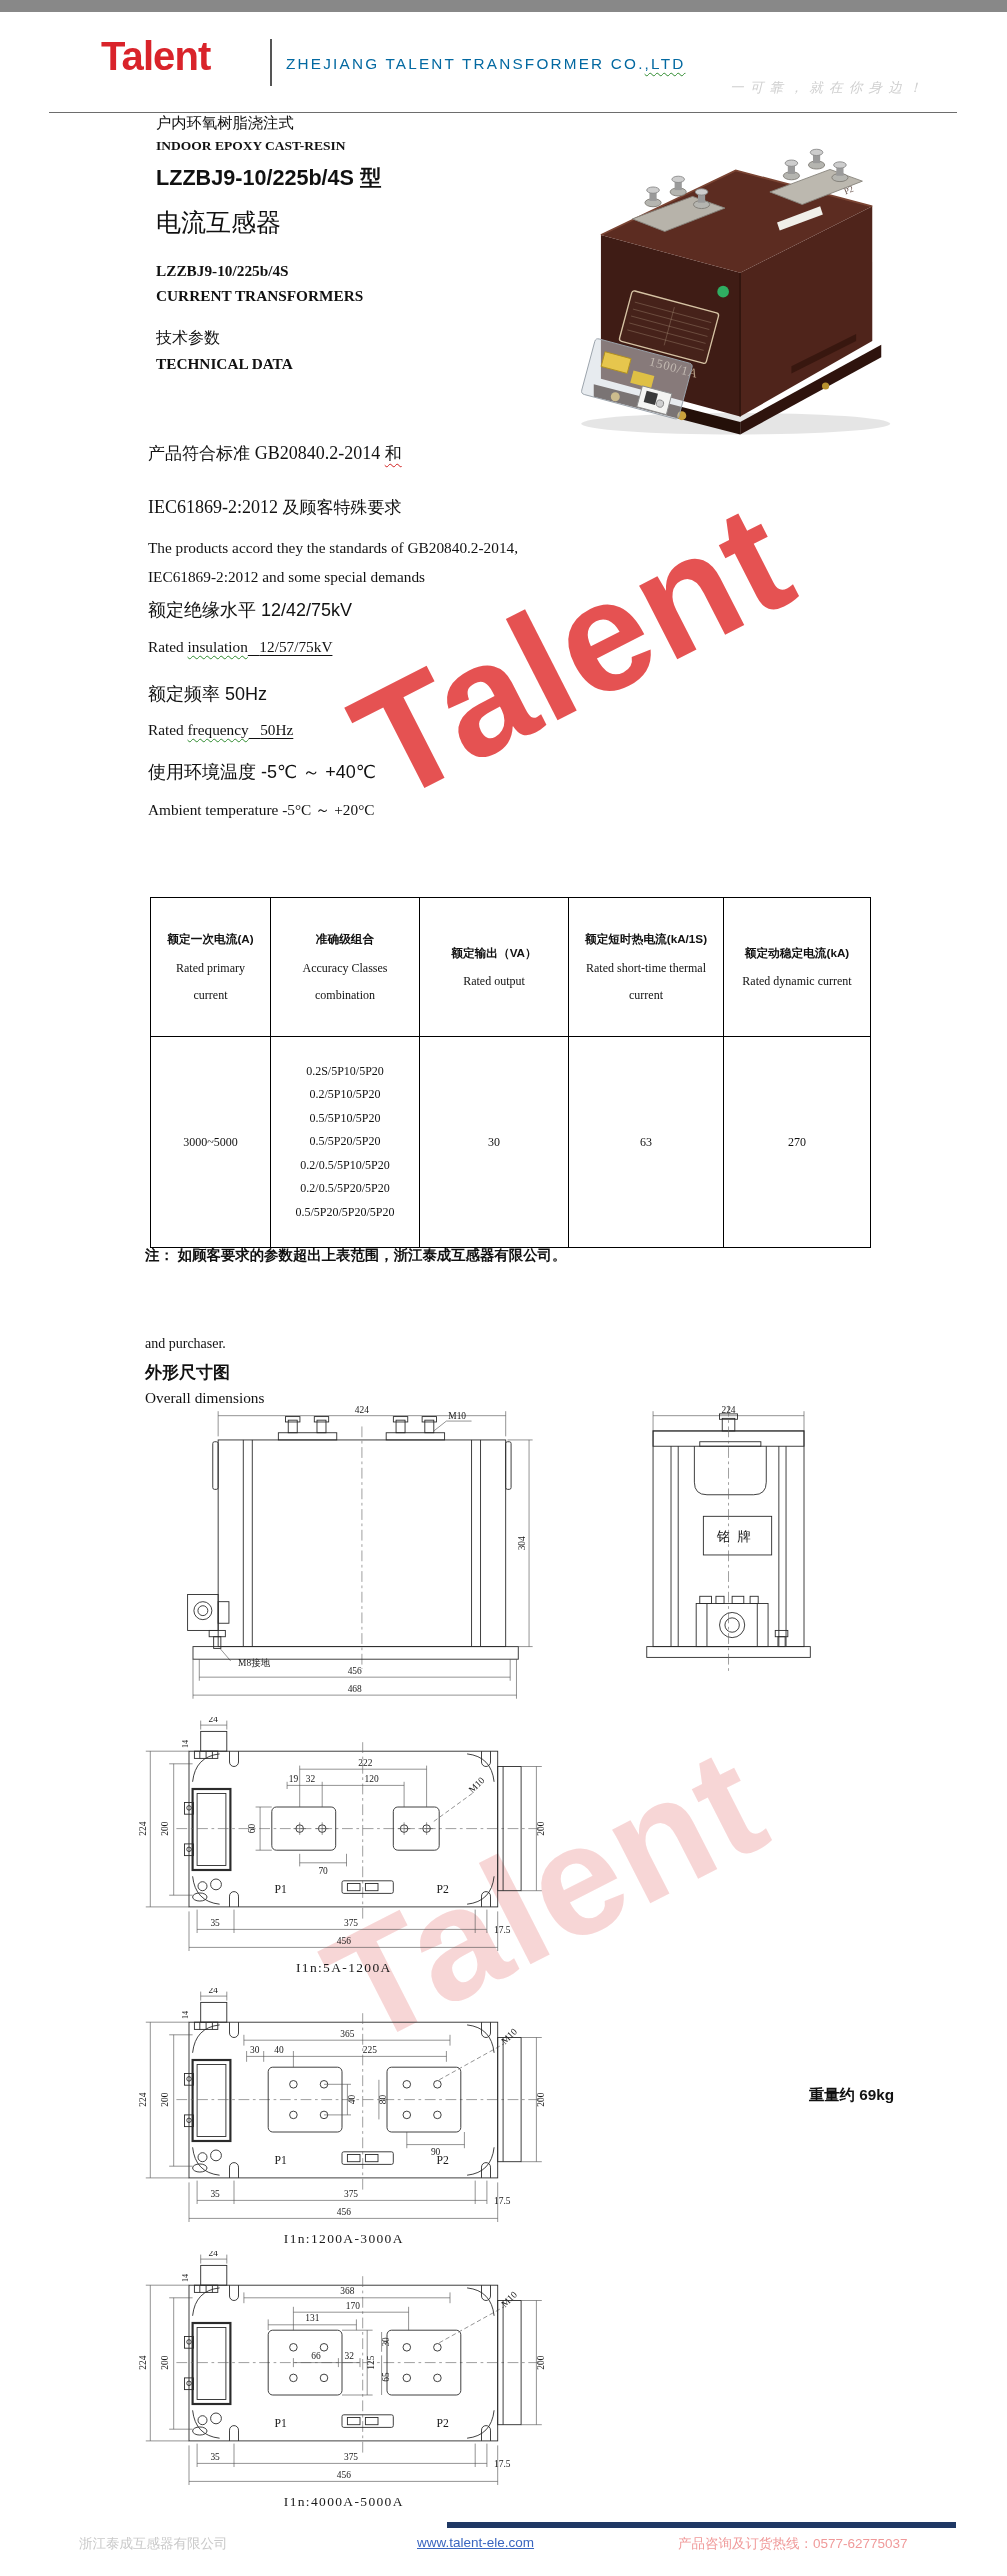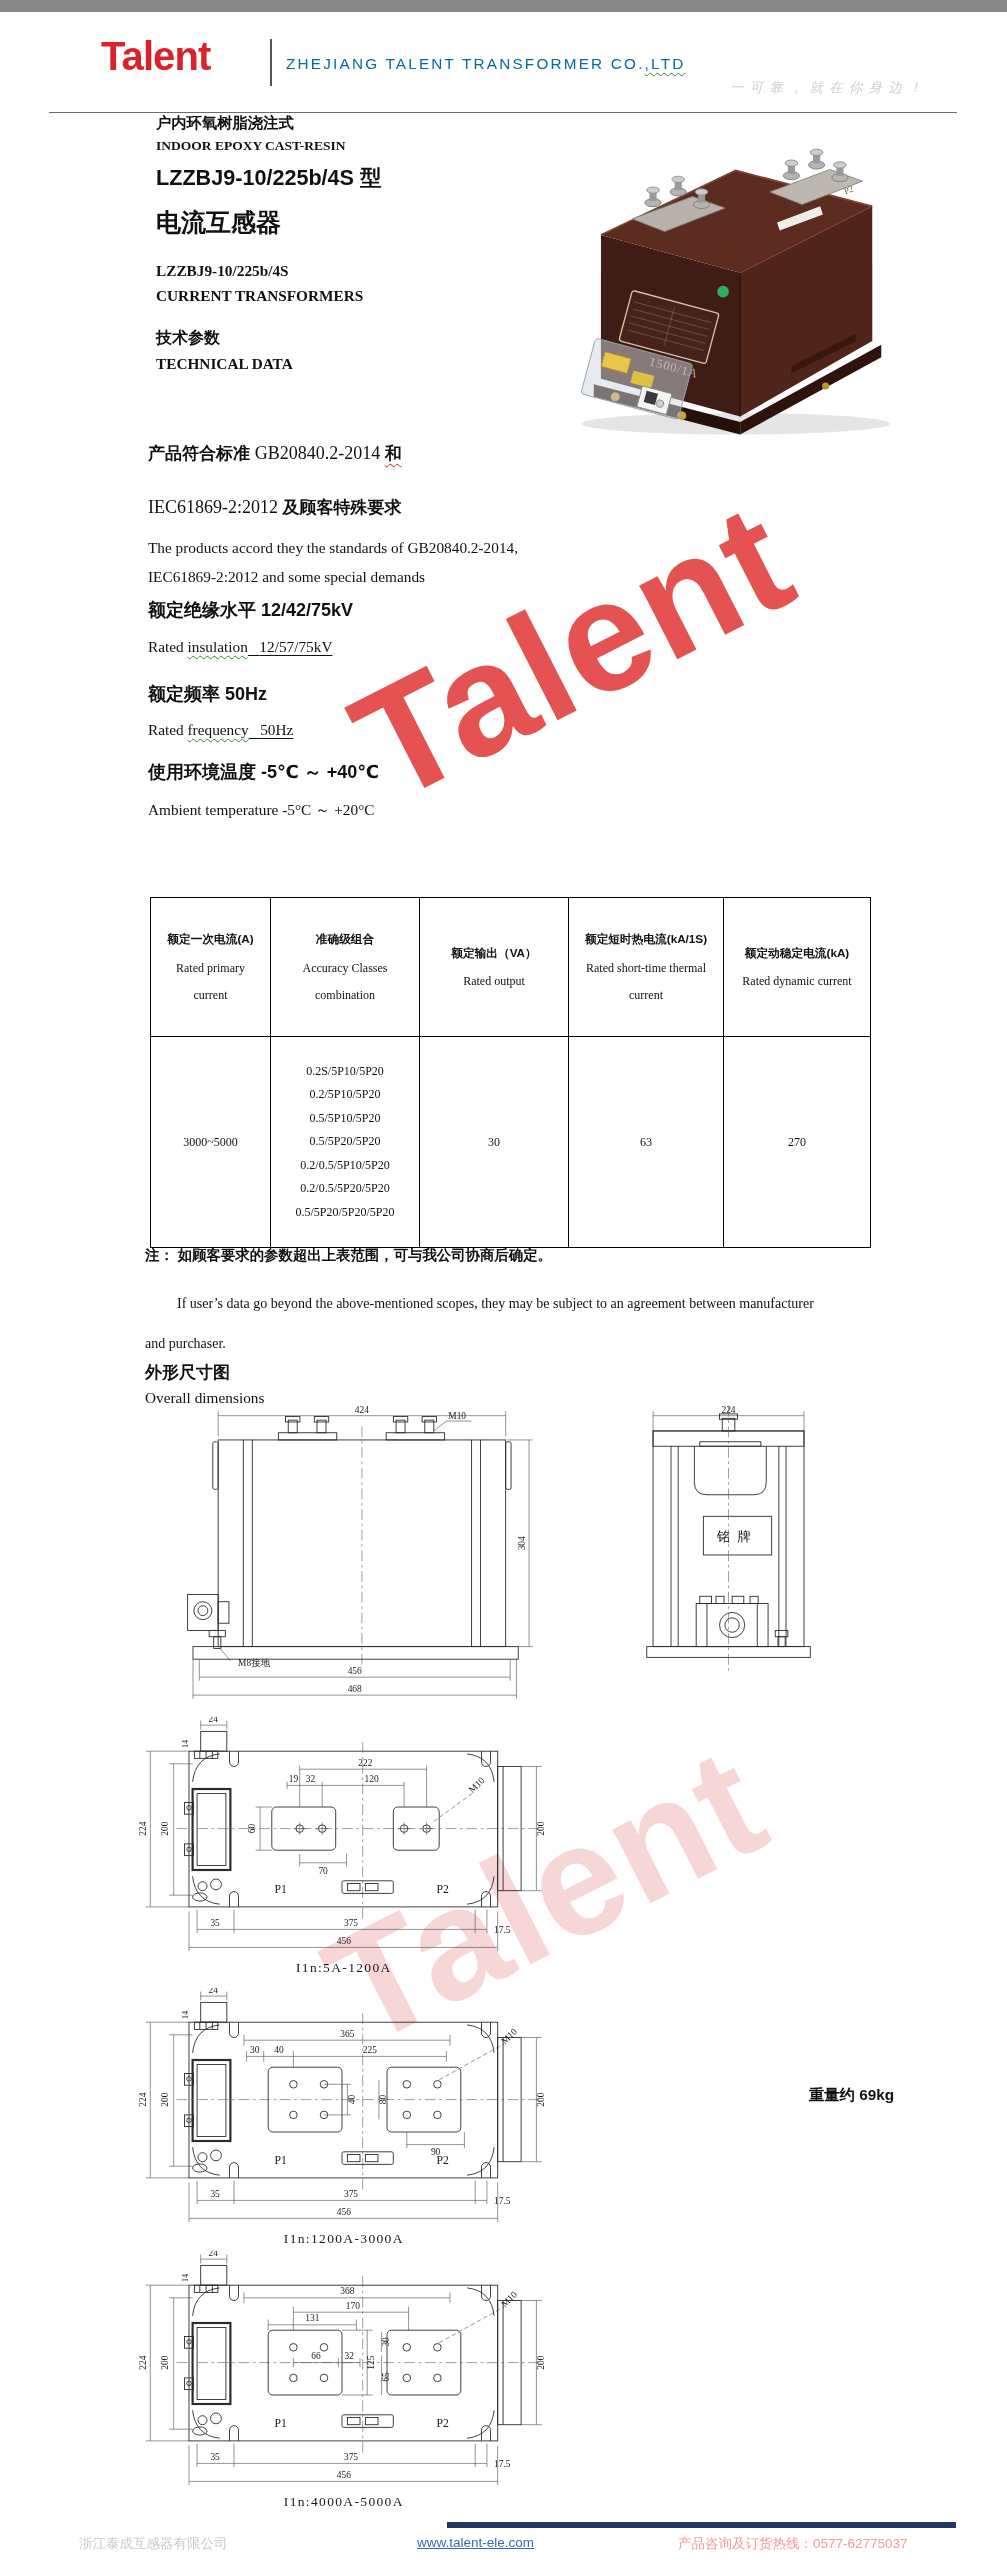--- a/index.html
+++ b/index.html
@@ -12,21 +12,21 @@
   .hdr-div{left:270px;top:27px;width:1.8px;height:47px;background:#555;}
   .company{left:286px;top:43px;font-family:"Liberation Sans",sans-serif;font-size:15.3px;
            color:#0369a1;letter-spacing:2.2px;}
   .wavy-green{text-decoration:underline wavy #2d8a2d;text-decoration-thickness:0.9px;text-underline-offset:2.7px;}
   .wavy-red{text-decoration:underline wavy #d02020;text-decoration-thickness:0.9px;text-underline-offset:3.6px;}
   .u-solid{text-decoration:underline;text-underline-offset:2.7px;}
   .tagline{left:730px;top:67px;font-size:13.5px;font-style:italic;color:#cfcfcf;
            letter-spacing:6.3px;font-family:"Liberation Sans",sans-serif;}
   .hrule{left:49px;top:100px;width:908px;height:0;border-top:1.8px solid #6d6d6d;}
   
-  .cn-b{font-family:"Liberation Sans","DejaVu Sans",sans-serif;font-weight:bold;}
+  .cn-b{font-family:"Liberation Sans","DejaVu Sans",sans-serif;font-weight:normal;}
   .serif-b{font-weight:bold;}
   .l174{left:156px;}
   
   .wm{font-family:"Liberation Sans",sans-serif;font-weight:bold;font-size:157px;
       letter-spacing:1.8px;pointer-events:none;white-space:nowrap;}
   .wm1{left:342px;top:550px;color:#e23b3b;opacity:.88;transform:rotate(-27deg);}
   .wm2{left:315px;top:1794px;color:#efa6a6;opacity:.45;transform:rotate(-27deg);}
   
   table.spec{position:absolute;left:150px;top:885px;border-collapse:collapse;table-layout:fixed;}
   table.spec td{border:1.3px solid #000;text-align:center;vertical-align:middle;padding:3.6px 1.8px;}
@@ -219,22 +219,21 @@
         <div class="combo">0.2/0.5/5P20/5P20</div>
         <div class="combo">0.5/5P20/5P20/5P20</div>
       </td>
       <td class="cellval">30</td>
       <td class="cellval">63</td>
       <td class="cellval">270</td>
     </tr>
   </tbody>
     </table>
 
-  <div class="abs note-cn">注： 如顾客要求的参数超出上表范围，可与我公司协商后确定。</div>
-  <div class="abs note-en" style="top:1284px;text-indent:32px;">If user’s data go beyond the above-mentioned scopes, they may be subject to an agreement between manufacturer</div>
+  <div class="abs note-cn">注： 如顾客要求的参数超出上表范围，浙江泰成互感器有限公司。</div>
   <div class="abs note-en" style="top:1324px;">and purchaser.</div>
   <div class="abs sec-cn">外形尺寸图</div>
   <div class="abs sec-en">Overall dimensions</div>
   <div class="abs weight">重量约 69kg</div>
 
   <svg class="dwg" style="left:175px;top:1392px;" width="647" height="310" viewBox="0 0 720 345">
 
     <line class="dim" x1="48" y1="8" x2="48" y2="36"></line>
       <line class="dim" x1="368" y1="8" x2="368" y2="36"></line>
     <line class="dim" x1="48" y1="13" x2="368" y2="13"></line>

